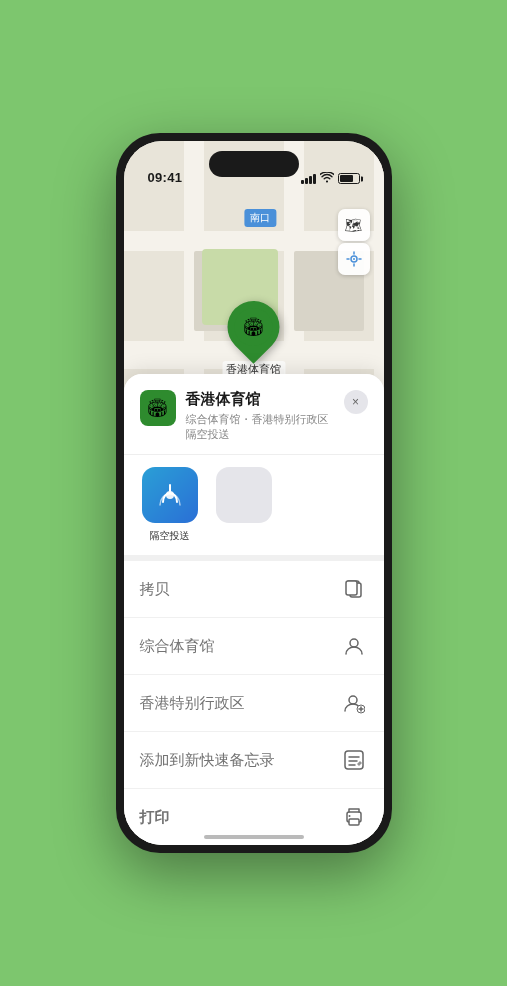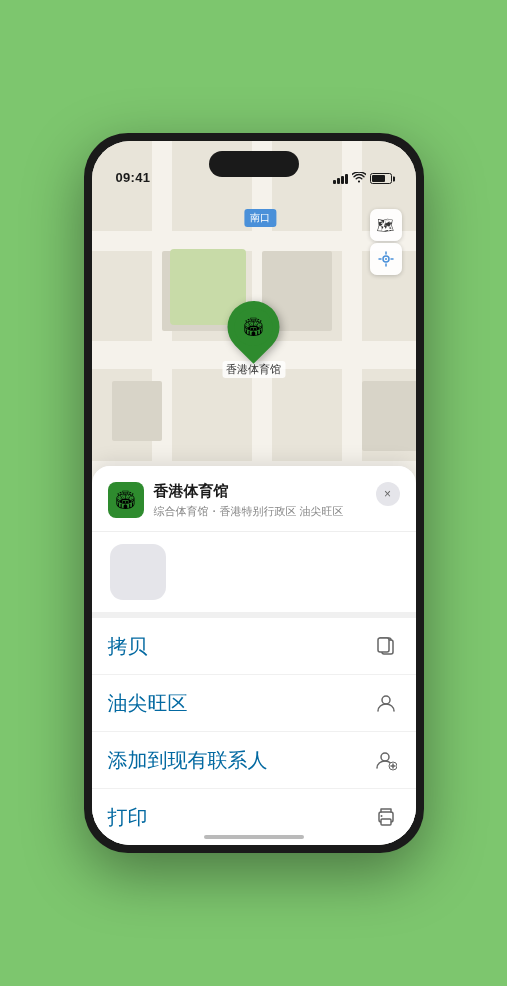--- a/index.html
+++ b/index.html
@@ -7,21 +7,21 @@
     body {
       background: #7dc66e;
       display: flex;
       justify-content: center;
       align-items: center;
       min-height: 100vh;
       font-family: -apple-system, 'PingFang SC', 'Helvetica Neue', sans-serif;
     }
 
     .phone-frame {
-      width: 340px;
+      width: 276px;
       height: 720px;
       background: #1a1a1a;
       border-radius: 44px;
       padding: 8px;
       position: relative;
       box-shadow: 0 20px 60px rgba(0,0,0,0.4);
     }
 
     .phone-screen {
       width: 100%;
@@ -374,22 +374,22 @@
 
     .action-item {
       padding: 14px 16px;
       display: flex;
       align-items: center;
       justify-content: space-between;
       border-bottom: 1px solid #f0f0f0;
     }
 
     .action-label {
-      font-size: 20px;
-      color: #0369a1;
+      font-size: 15px;
+      color: #737373;
     }
 
     .action-icon {
       width: 28px;
       height: 28px;
       display: flex;
       align-items: center;
       justify-content: center;
       font-size: 18px;
       color: #666;
@@ -509,27 +509,38 @@
         </div>
       </div>
     </div>
 
     <div class="bottom-sheet">
 
       <div class="place-header">
         <div class="place-icon">🏟</div>
         <div class="place-info">
           <div class="place-name">香港体育馆</div>
-          <div class="place-subtitle">综合体育馆・香港特别行政区 油尖旺区</div>
+          <div class="place-subtitle">综合体育馆・香港特别行政区 隔空投送</div>
         </div>
         <div class="close-btn">×</div>
       </div>
 
       <div class="share-row">
 
+        <div class="share-item">
+          <div class="share-icon airdrop">
+            <svg width="28" height="28" viewBox="0 0 28 28">
+              <circle cx="14" cy="14" r="4" fill="white" opacity="0.9"></circle>
+              <path d="M14 10 L14 4" stroke="white" stroke-width="2" stroke-linecap="round"></path>
+              <path d="M7 21 C7 16 10 12 14 12 C18 12 21 16 21 21" stroke="white" stroke-width="2" fill="none" stroke-linecap="round"></path>
+              <path d="M4 24 C4 18 8 13 14 13 C20 13 24 18 24 24" stroke="white" stroke-width="1.5" fill="none" stroke-linecap="round" opacity="0.6"></path>
+            </svg>
+          </div>
+          <div class="share-label">隔空投送</div>
+        </div>
 
 
 
 
         <div class="share-item">
           <div style="width:56px;height:56px;border-radius:13px;background:#e5e5ea;display:flex;align-items:center;justify-content:center;">
             
           </div>
 
         </div>
@@ -542,43 +553,53 @@
           <div class="action-icon">
             <svg width="22" height="22" viewBox="0 0 22 22">
               <rect x="7" y="5" width="11" height="14" rx="2" stroke="#666" stroke-width="1.5" fill="none"></rect>
               <path d="M5 3h9a2 2 0 0 1 2 2" stroke="#666" stroke-width="1.5" fill="none" stroke-linecap="round"></path>
               <rect x="3" y="3" width="11" height="14" rx="2" stroke="#666" stroke-width="1.5" fill="white"></rect>
             </svg>
           </div>
         </div>
 
         <div class="action-item">
-          <span class="action-label">油尖旺区</span>
+          <span class="action-label">综合体育馆</span>
           <div class="action-icon">
             <svg width="22" height="22" viewBox="0 0 22 22">
               <circle cx="11" cy="8" r="4" stroke="#666" stroke-width="1.5" fill="none"></circle>
               <path d="M3 19c0-4 3.6-7 8-7s8 3 8 7" stroke="#666" stroke-width="1.5" fill="none" stroke-linecap="round"></path>
             </svg>
           </div>
         </div>
 
         <div class="action-item">
-          <span class="action-label">添加到现有联系人</span>
+          <span class="action-label">香港特别行政区</span>
           <div class="action-icon">
             <svg width="22" height="22" viewBox="0 0 22 22">
               <circle cx="10" cy="8" r="4" stroke="#666" stroke-width="1.5" fill="none"></circle>
               <path d="M2 19c0-4 3.6-7 8-7s8 3 8 7" stroke="#666" stroke-width="1.5" fill="none" stroke-linecap="round"></path>
               <circle cx="18" cy="17" r="4" fill="white" stroke="#666" stroke-width="1"></circle>
               <path d="M16 17h4M18 15v4" stroke="#666" stroke-width="1.5" stroke-linecap="round"></path>
             </svg>
           </div>
         </div>
 
-
-        <div class="action-item" style="border-bottom:none;">
+        <div class="action-item">
+          <span class="action-label">添加到新快速备忘录</span>
+          <div class="action-icon">
+            <svg width="22" height="22" viewBox="0 0 22 22">
+              <rect x="2" y="2" width="18" height="18" rx="3" stroke="#666" stroke-width="1.5" fill="none"></rect>
+              <path d="M6 8h10M6 12h8M6 16h6" stroke="#666" stroke-width="1.5" stroke-linecap="round"></path>
+              <path d="M14 15l3-3 2 2-3 3z" fill="#666" opacity="0.7"></path>
+            </svg>
+          </div>
+        </div>
+
+        <div class="action-item" style="border-bottom:none;font-weight:bold;">
           <span class="action-label">打印</span>
           <div class="action-icon">
             <svg width="22" height="22" viewBox="0 0 22 22">
               <rect x="4" y="6" width="14" height="10" rx="2" stroke="#666" stroke-width="1.5" fill="none"></rect>
               <path d="M6 6V3h10v3" stroke="#666" stroke-width="1.5" fill="none" stroke-linecap="round" stroke-linejoin="round"></path>
               <rect x="6" y="13" width="10" height="6" rx="1" stroke="#666" stroke-width="1.5" fill="white"></rect>
               <circle cx="6.5" cy="10" r="1" fill="#666"></circle>
             </svg>
           </div>
         </div>

